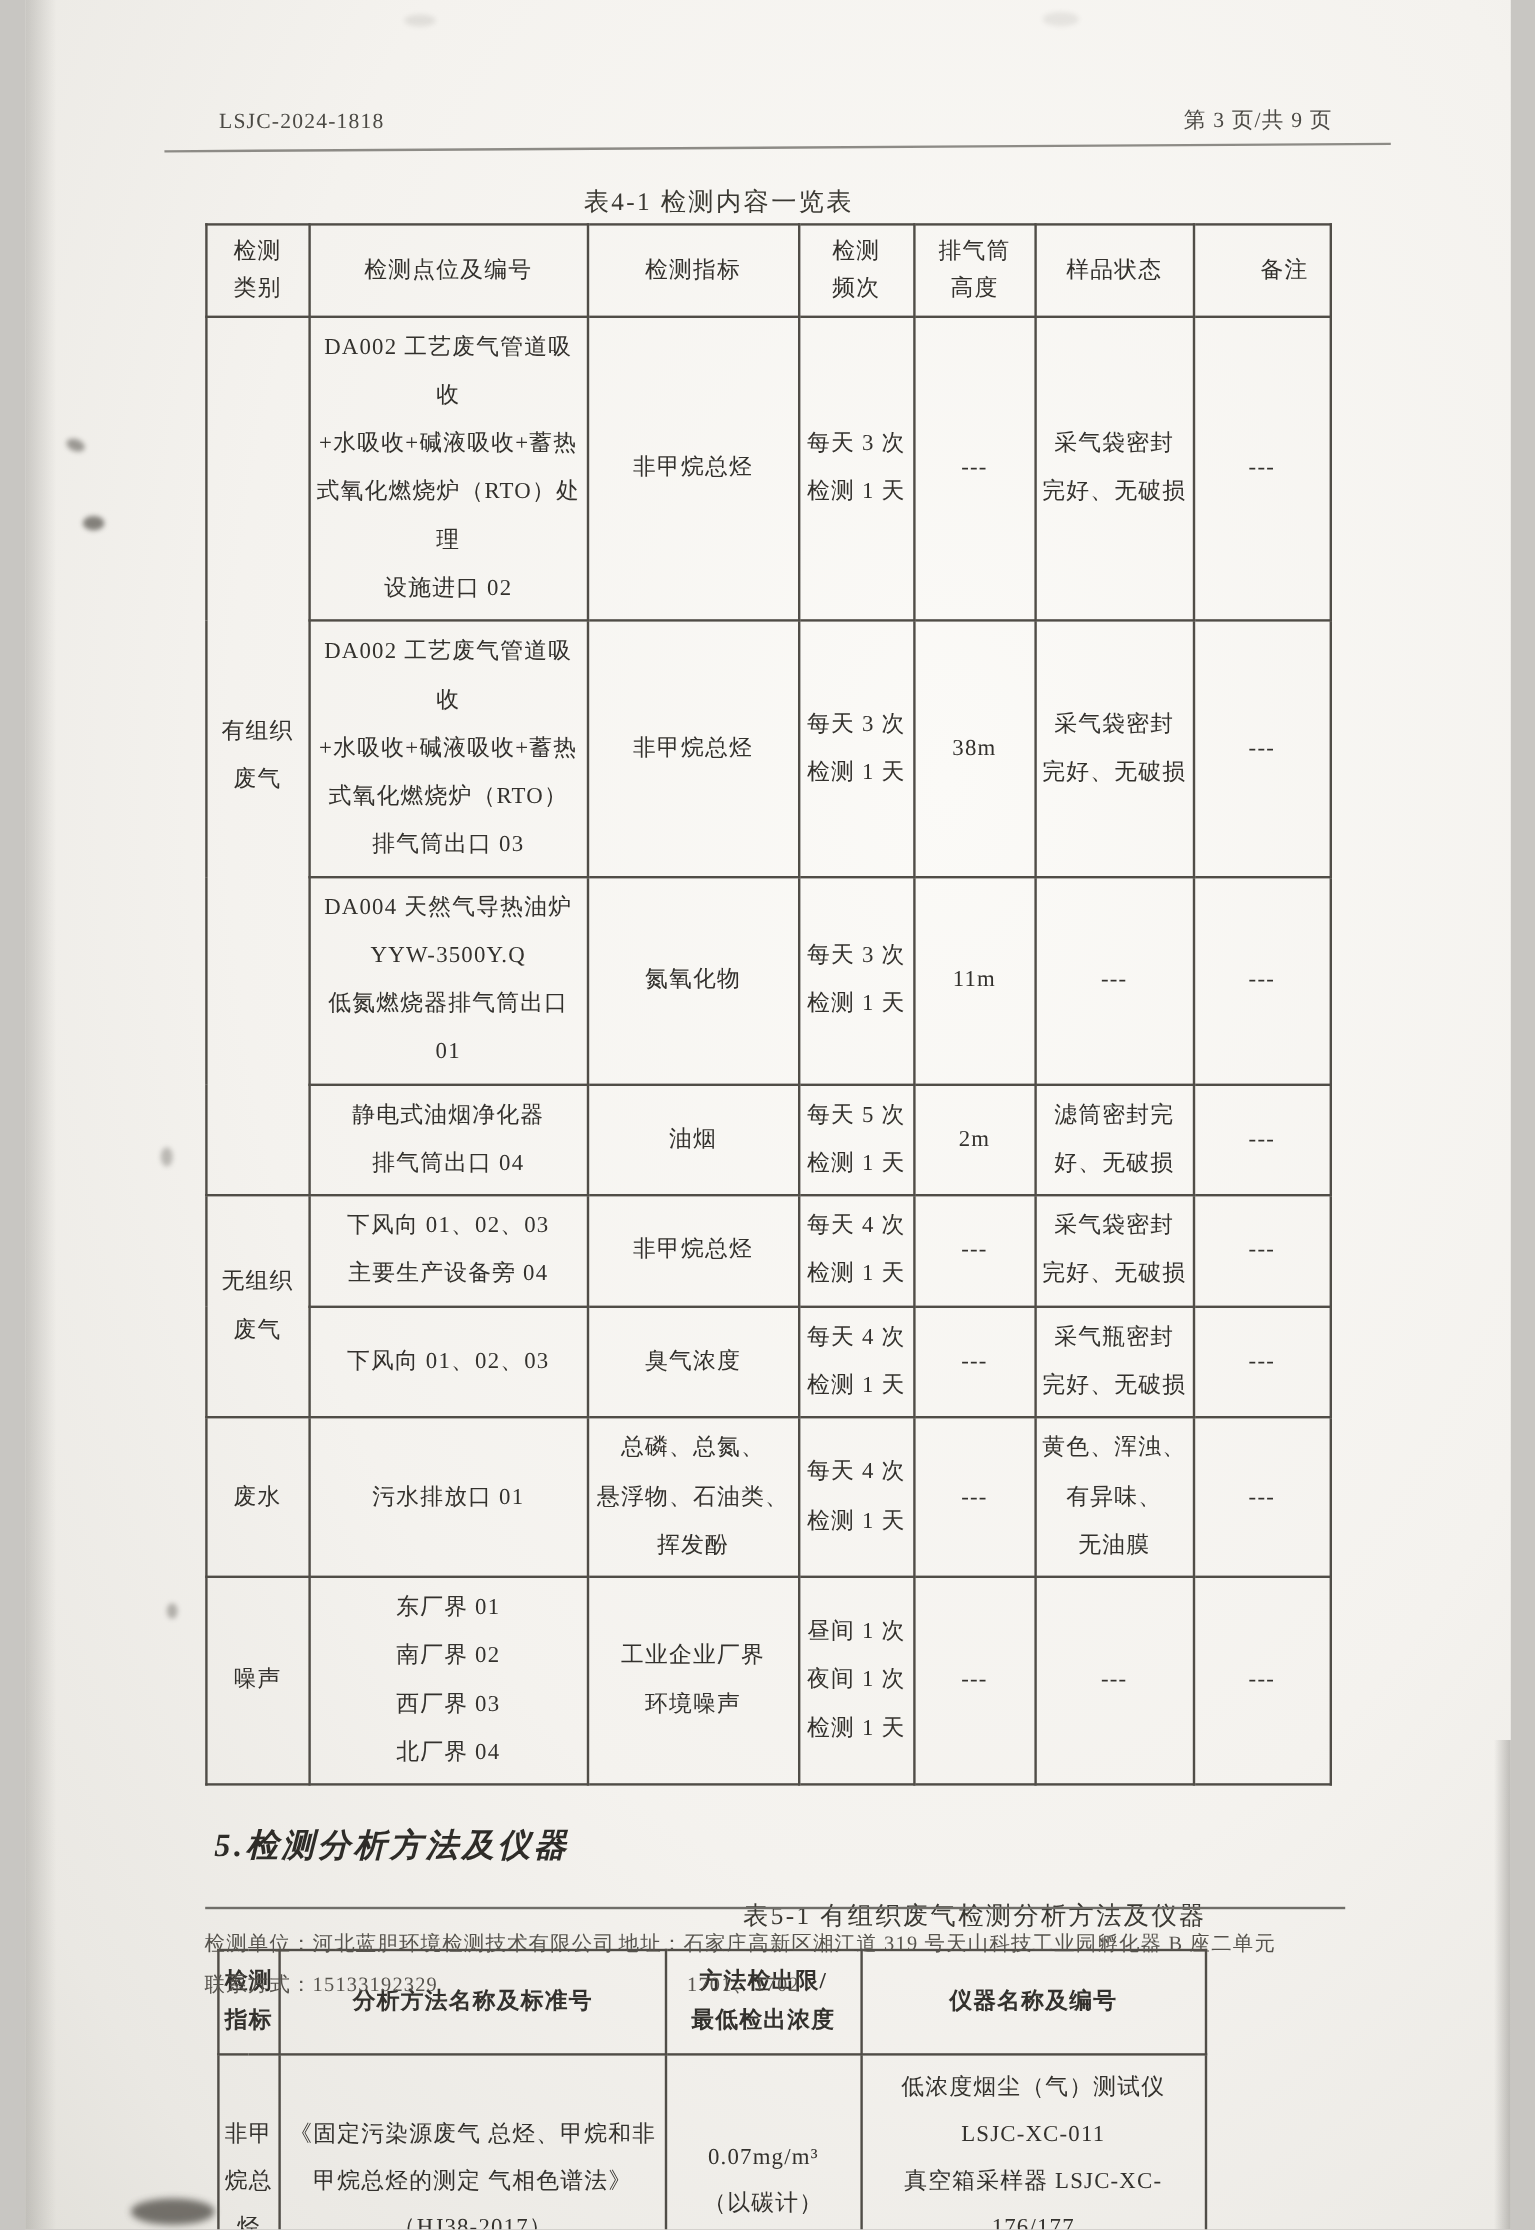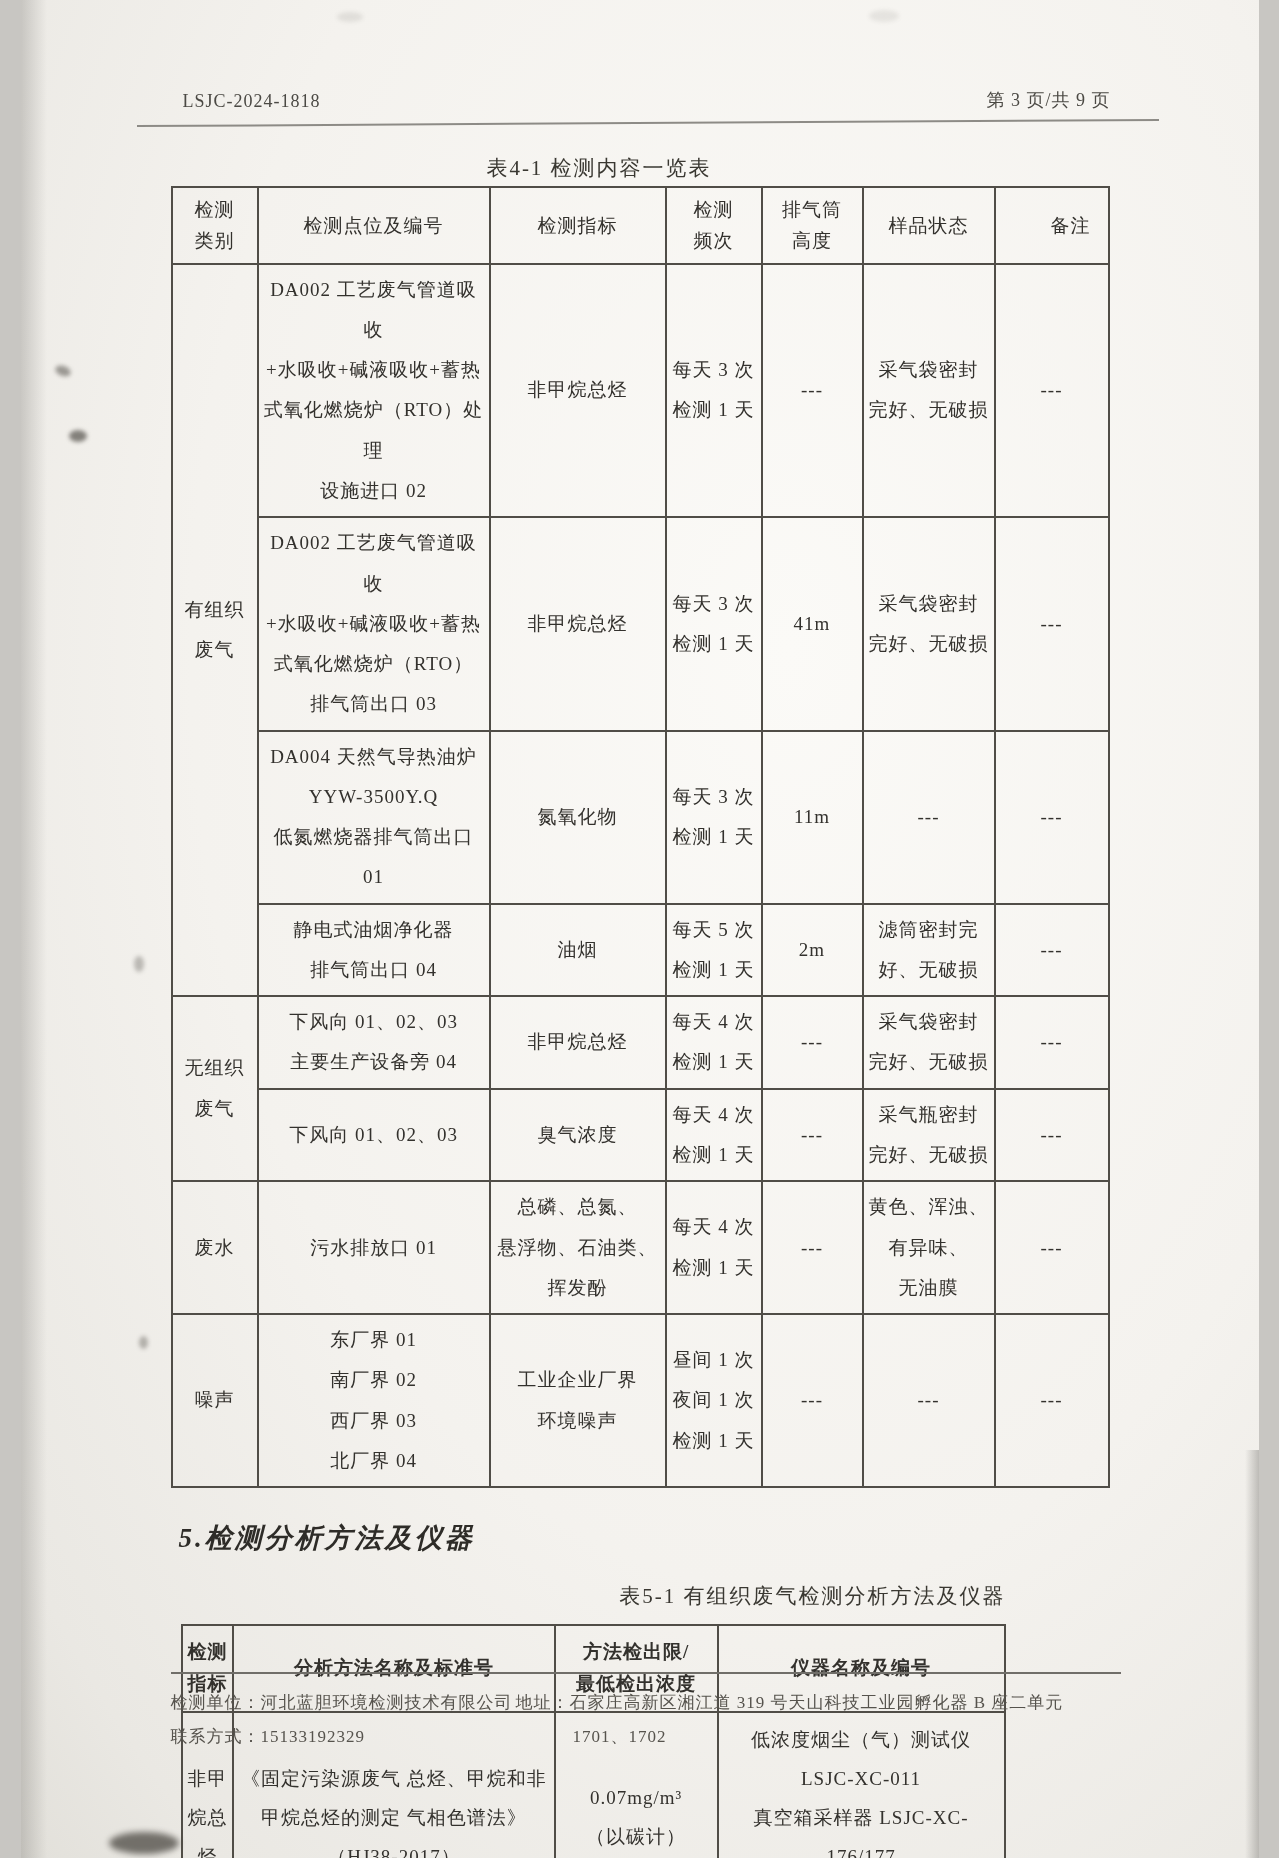--- a/index.html
+++ b/index.html
@@ -52,21 +52,21 @@
   .t41 .c-rem{width:70px;padding-left:40px;}
 
   .t51{margin:14px 0 0 160px;width:825px;}
   .t51 th{font-size:19px;line-height:1.7;padding:10px 2px;letter-spacing:1px;font-weight:bold;}
   .t51 td{font-size:19px;line-height:2.05;padding:8px 4px;letter-spacing:1px;}
   .t51 .c-g{width:42px;}
   .t51 .c-method{width:292px;}
   .t51 .c-limit{width:145px;}
   .t51 .c-instr{width:260px;}
 
-  .footer{position:absolute;left:150px;right:138px;top:1672px;color:#56534d;}
+  .footer{position:absolute;left:150px;right:138px;top:1589px;color:#56534d;}
   .footer-rule{border:none;border-top:2.5px solid #706e69;margin:0 0 12px 0;}
   .footer-cols{display:flex;font-size:17px;letter-spacing:1px;line-height:2.0;}
   .footer-left{width:345px;flex:none;}
   .footer-right{flex:1;}
   .addr-line2{padding-left:57px;}
 </style>
 </head>
 <body>
 
 <div class="page">
@@ -120,21 +120,21 @@
       <td>---</td>
     </tr>
     <tr>
       <td>DA002 工艺废气管道吸收
 +水吸收+碱液吸收+蓄热
 式氧化燃烧炉（RTO）
 排气筒出口 03</td>
       <td>非甲烷总烃</td>
       <td>每天 3 次
 检测 1 天</td>
-      <td>41m</td>
+      <td>38m</td>
       <td>采气袋密封
 完好、无破损</td>
       <td>---</td>
     </tr>
     <tr>
       <td>DA004 天然气导热油炉
 YYW-3500Y.Q
 低氮燃烧器排气筒出口 01</td>
       <td>氮氧化物</td>
       <td>每天 3 次

